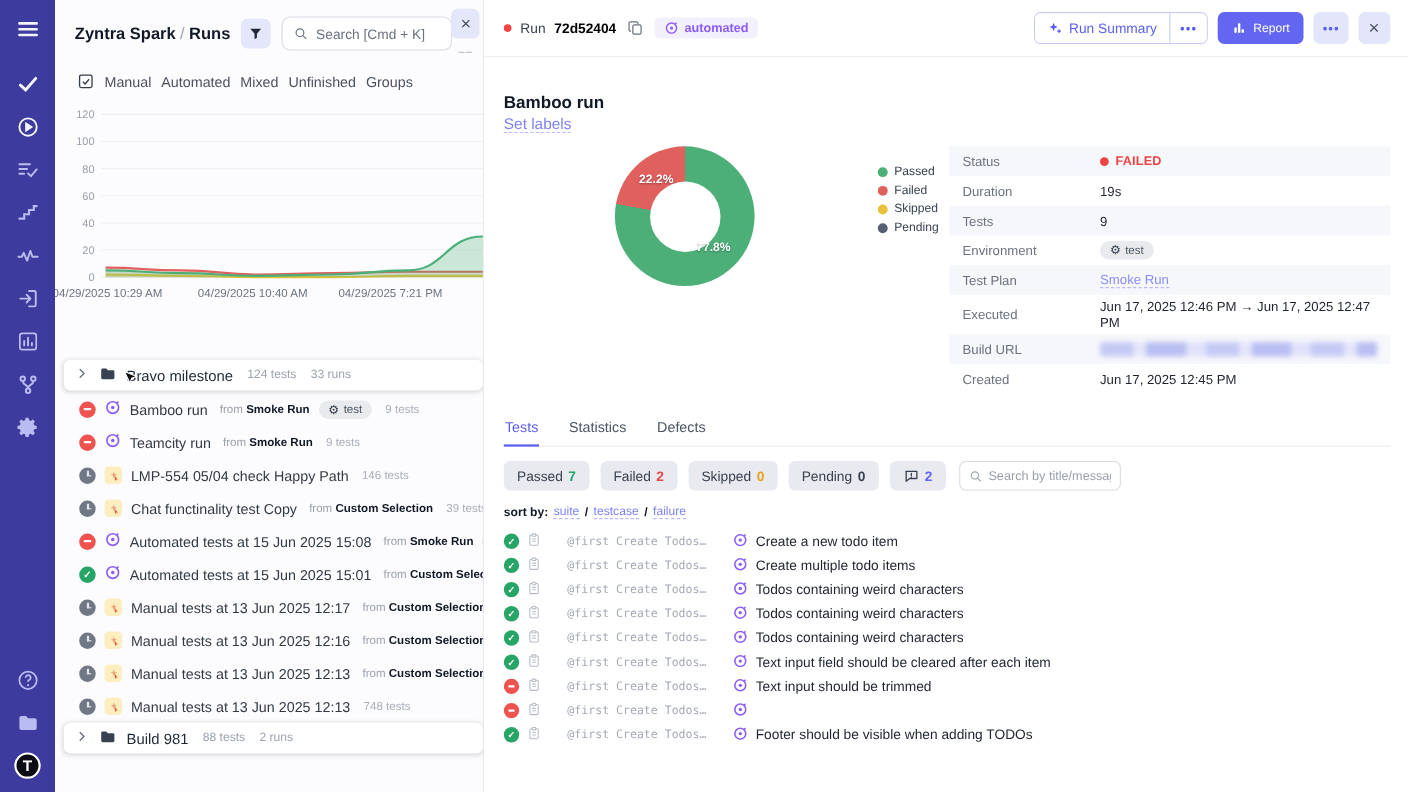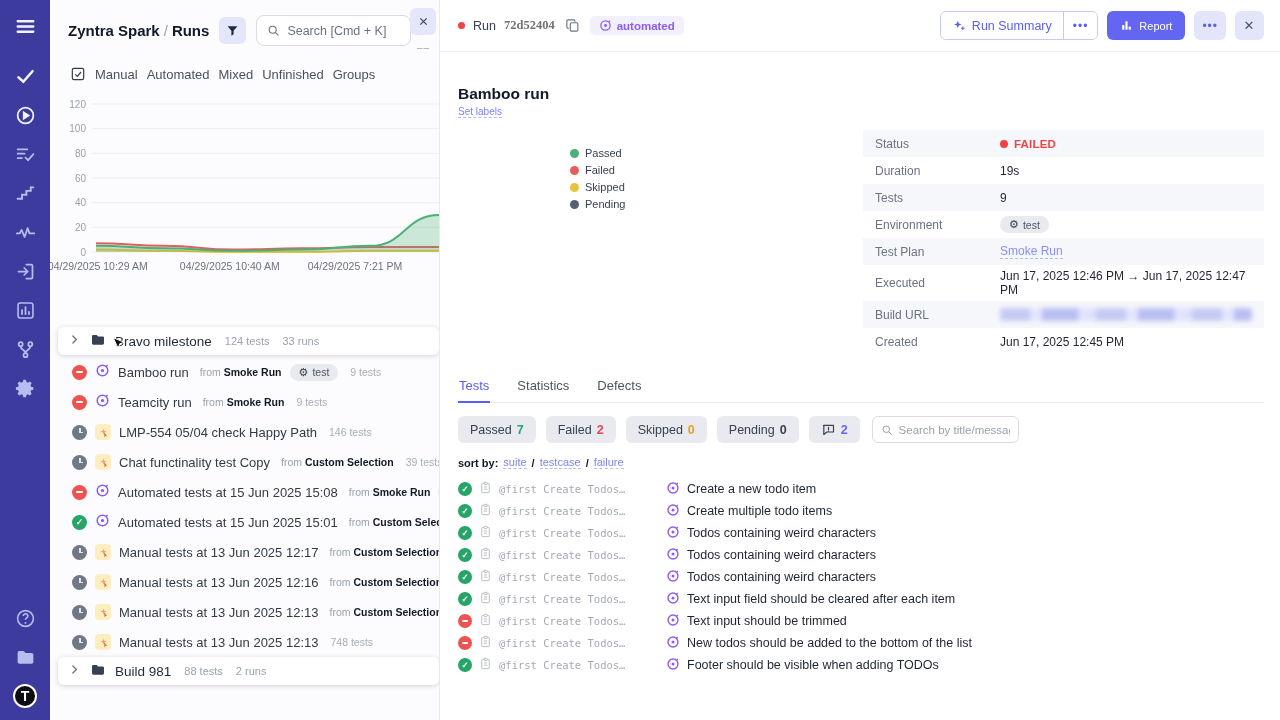--- a/index.html
+++ b/index.html
@@ -64,34 +64,34 @@
   .kind.manual { width:16px; height:16px; background:#fdeebf; border-radius:4px; display:flex; align-items:center; justify-content:center; color:#e25c3d; font-size:11px; }
   .env-badge { display:inline-flex; align-items:center; gap:4px; background:#e8eaee; color:#4b5563; border-radius:10px; padding:2px 9px; font-size:10.5px; flex:none; }
   .env-badge .g { font-size:11px; color:#374151; }
   .mouse-cursor { position:absolute; left:60px; top:336px; z-index:5; pointer-events:none; }
 
   
   .right-panel { flex:1; display:flex; flex-direction:column; background:#fff; min-width:0;gap:23px; }
   .rp-header { height:52px; flex:none; border-bottom:1px solid #eceef2; display:flex; align-items:center; padding:0 16px 0 18px; gap:8px; }
   .red-dot { width:7px; height:7px; border-radius:50%; background:#ef4444; flex:none; }
   .run-label { color:#374151; font-size:12.5px; }
-  .run-id { font-weight:bold; color:#737373; font-size:12.5px;font-family:Liberation Serif, serif; }
+  .run-id { font-weight:bold; color:#000000; font-size:12.5px; }
   .copy-btn { border:none; background:none; color:#6b7280; cursor:pointer; display:flex; padding:2px; }
   .auto-badge { display:flex; align-items:center; gap:5px; background:#f3f0fd; border-radius:5px; padding:3px 9px; color:#8b5cf6; font-size:11.5px; font-weight:600; cursor:pointer; }
   .rp-actions { margin-left:auto; display:flex; align-items:center; gap:9px;padding-left:28px; }
   .btn-group { display:flex; align-items:stretch; border:1px solid #c7c9f5; border-radius:6px; overflow:hidden; height:29px; background:#fff; }
   .btn-summary { display:flex; align-items:center; gap:6px; padding:0 11px; color:#5a5ef0; font-size:12.5px; background:#fff; border:none; cursor:pointer; font-family:inherit; }
   .btn-group-more { border:none; border-left:1px solid #c7c9f5; background:#fff; color:#5a5ef0; padding:0 9px; cursor:pointer; font-size:12px; letter-spacing:1px; }
   .btn-report { display:flex; align-items:center; gap:6px; height:29px; padding:0 13px; background:#6366f1; color:#fff; border:none; border-radius:6px; font-size:11px; cursor:pointer; font-family:inherit; }
   .btn-sq { height:29px; min-width:29px; background:#e3e5fb; border:none; border-radius:6px; color:#5a5ef0; cursor:pointer; font-size:12px; letter-spacing:1px; padding:0 8px; }
   .btn-sq.close { color:#4b5563; font-size:13px; }
 
   .rp-body { padding:6px 16px 0 18px; flex:1; overflow:hidden; }
   .run-title { font-size:15.5px; font-weight:bold; color:#111827; margin-top:4px; }
-  .set-labels { display:inline-block; margin-top:1px; font-size:10px; color:#7d83f7; border-bottom:1px dashed #b6baf9; cursor:pointer; }
+  .set-labels { display:inline-block; margin-top:1px; font-size:14px; color:#7d83f7; border-bottom:1px dashed #b6baf9; cursor:pointer; }
 
   .overview { display:flex; margin-top:12px; }
   .donut-zone { display:flex; flex:none; }
   .donut-box { width:127px; height:127px; position:relative; margin-left:101px; }
   .donut { width:127px; height:127px; border-radius:50%; }
   .donut::after { content:""; position:absolute; left:50%; top:50%; width:64px; height:64px; margin:-32px 0 0 -32px; background:#fff; border-radius:50%; }
   .dlabel { position:absolute; color:#fff; font-weight:bold; font-size:11px; text-shadow:0 1px 2px rgba(0,0,0,.35); z-index:2; }
   .dlabel.small { left:22px; top:24px; }
   .dlabel.big { left:74px; top:86px; }
   .legend { margin-left:112px; padding-top:17px; }
@@ -119,21 +119,21 @@
   .pill .icn { color:#374151; }
   .tests-search { display:flex; align-items:center; gap:6px; height:27px; width:147px; border:1px solid #d9dce3; border-radius:6px; background:#fff; padding:0 8px; color:#9aa1ad; margin-left:2px; }
   .tests-search input { border:none; outline:none; width:100%; font-size:11.5px; color:#374151; background:transparent; font-family:inherit; }
   .tests-search input::placeholder { color:#9aa1ad; }
 
   .sortby { margin-top:13px; font-size:11px; color:#111827; display:flex; align-items:flex-end; gap:5px; }
   .sortby .lbl { font-weight:bold; }
   .sortby a { color:#7d83f7; text-decoration:none; border-bottom:1px dashed #b6baf9; cursor:pointer; }
   .sortby .slash { color:#111827; font-weight:bold; }
 
-  .tests-list { margin-top:9px; }
+  .tests-list { margin-top:9px;text-align:center; }
   .trow { display:flex; align-items:center; gap:7px; height:22px; cursor:pointer; }
   .tst { width:14px; height:14px; border-radius:50%; flex:none; display:flex; align-items:center; justify-content:center; color:#fff; }
   .tst.passed { background:#27a567; }
   .tst.passed::before { content:"✓"; font-size:8.5px; font-weight:bold; }
   .tst.failed { background:#ef5350; }
   .tst.failed::before { content:""; width:6px; height:2px; background:#fff; border-radius:1px; }
   .trow .clip { color:#b6bcc6; flex:none; }
   .trow .suite { width:160px; flex:none; font-family:"DejaVu Sans Mono", monospace; font-size:10.5px; color:#a3a9b5; white-space:nowrap; overflow:hidden; }
   .trow .robot { color:#8b5cf6; flex:none; }
   .trow .ttl { font-size:12.5px; color:#1f2430; white-space:nowrap; overflow:hidden; }
@@ -512,20 +512,25 @@
         <button class="btn-sq close">✕</button>
       </div>
     </header>
 
     <div class="rp-body">
       <h1 class="run-title">Bamboo run</h1>
       <span class="set-labels">Set labels</span>
 
       <div class="overview">
         <div class="donut-zone">
+          <div class="donut-box">
+            <div class="donut" id="donut" style="background: conic-gradient(rgb(76, 175, 120) 0%, rgb(76, 175, 120) 77.8%, rgb(224, 96, 94) 77.8%, rgb(224, 96, 94) 100%);"></div>
+            <span class="dlabel small">22.2%</span>
+            <span class="dlabel big">77.8%</span>
+          </div>
           <div class="legend" id="legend">
               <div class="legend-item">
                 <span class="legend-dot" style="background:#4caf78"></span>
                 <span>Passed</span>
               </div>
               <div class="legend-item">
                 <span class="legend-dot" style="background:#e0605e"></span>
                 <span>Failed</span>
               </div>
               <div class="legend-item">
@@ -779,21 +784,20 @@
                 </svg>
               </span></span>
             <span class="suite">@first Create Todos…</span>
             <span class="robot"><span class="icn " style="width:14px;height:14px">
                 <svg viewBox="0 0 24 24" fill="none" stroke="currentColor" stroke-width="2.4">
                   <circle cx="12" cy="12" r="8.5"></circle>
                   <circle cx="12" cy="12" r="2.6" fill="currentColor" stroke="none"></circle>
                   <path d="M17.8 5.5l2.4-2.2"></path>
                 </svg>
               </span></span>
-            <span class="ttl">New todos should be added to the bottom of the list</span>
           </div>
           <div class="trow">
             <span class="tst passed"></span>
             <span class="clip"><span class="icn " style="width:13px;height:13px">
                 <svg viewBox="0 0 24 24" fill="none" stroke="currentColor" stroke-width="1.8">
                   <rect x="5" y="4.5" width="14" height="17" rx="2"></rect>
                   <rect x="9" y="2.5" width="6" height="4" rx="1" fill="#fff"></rect>
                   <path d="M9 11h6M9 15h6"></path>
                 </svg>
               </span></span>

